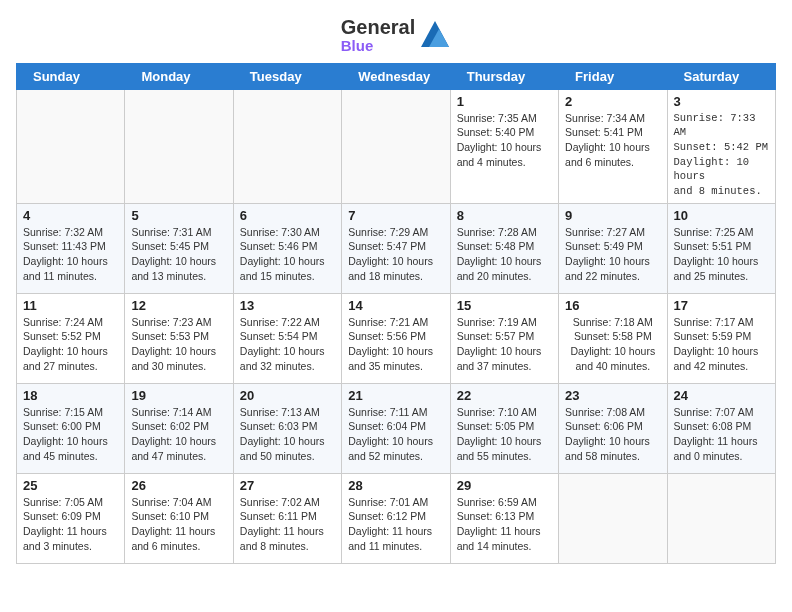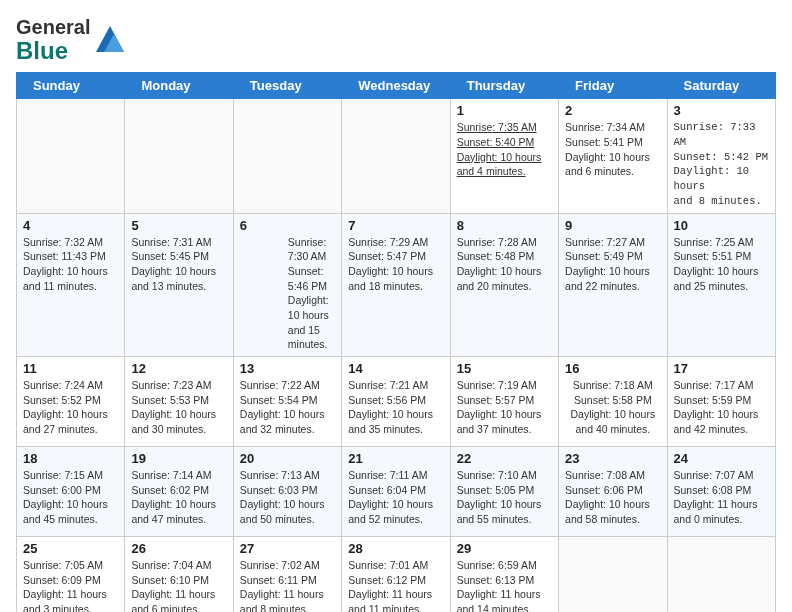--- a/index.html
+++ b/index.html
@@ -5,21 +5,21 @@
     * { margin: 0; padding: 0; box-sizing: border-box; }
     body {
       font-family: Arial, sans-serif;
       background: #fff;
       width: 792px;
       min-height: 612px;
       padding: 16px;
     }
     .header {
       display: flex;
-      justify-content: flex-start;
+      justify-content: center;
       align-items: flex-start;
       margin-bottom: 8px;
     }
     .logo {
       display: flex;
       align-items: center;
     }
     .logo-general { color: #333; }
     .logo-blue { color: #1a6bb5; }
     .title-block {
@@ -75,21 +75,21 @@
   </style>
 </head>
 <body>
 
 <div class="header">
   <div class="logo">
     <div>
       <div style="display:flex;align-items:center;">
         <div>
           <div class="logo-general" style="font-size:20px;font-weight:bold;line-height:1.1;">General</div>
-          <div class="logo-blue" style="font-size:24px;font-weight:bold;line-height:1.1;color:#0f766e;">Blue</div>
+          <div class="logo-blue" style="font-size:15px;font-weight:bold;line-height:1.1;color:#8b5cf6;">Blue</div>
         </div>
         <svg width="32" height="32" viewBox="0 0 32 32" style="margin-left:4px;">
           <polygon points="16,2 30,28 2,28" fill="#1a6bb5"></polygon>
           <polygon points="20,10 30,28 10,28" fill="#4a9ee0"></polygon>
         </svg>
       </div>
     </div>
   </div>
   <div class="title-block">
     <div class="cal-title"></div>
@@ -110,21 +110,21 @@
       </tr>
   </thead>
   <tbody id="calendar-body">
       <tr>
         <td class="empty" style="background: rgb(249, 249, 249);"></td>
         <td class="empty" style="background: rgb(249, 249, 249);"></td>
         <td class="empty" style="background: rgb(249, 249, 249);"></td>
         <td class="empty" style="background: rgb(249, 249, 249);"></td>
         <td>
           <span class="day-num">1</span>
-          <div class="day-info" style="white-space: pre-line; text-decoration: underline;">Sunrise: 7:35 AM
+          <div class="day-info" style="white-space: pre-line;">Sunrise: 7:35 AM
 Sunset: 5:40 PM
 Daylight: 10 hours
 and 4 minutes.</div>
         </td>
         <td>
           <span class="day-num">2</span>
           <div class="day-info" style="white-space: pre-line;">Sunrise: 7:34 AM
 Sunset: 5:41 PM
 Daylight: 10 hours
 and 6 minutes.</div>
@@ -147,21 +147,21 @@
         </td>
         <td>
           <span class="day-num">5</span>
           <div class="day-info" style="white-space: pre-line;">Sunrise: 7:31 AM
 Sunset: 5:45 PM
 Daylight: 10 hours
 and 13 minutes.</div>
         </td>
         <td>
           <span class="day-num">6</span>
-          <div class="day-info" style="white-space: pre-line; margin-left: 48px;">Sunrise: 7:30 AM
+          <div class="day-info" style="white-space: pre-line;">Sunrise: 7:30 AM
 Sunset: 5:46 PM
 Daylight: 10 hours
 and 15 minutes.</div>
         </td>
         <td>
           <span class="day-num">7</span>
           <div class="day-info" style="white-space: pre-line;">Sunrise: 7:29 AM
 Sunset: 5:47 PM
 Daylight: 10 hours
 and 18 minutes.</div>

